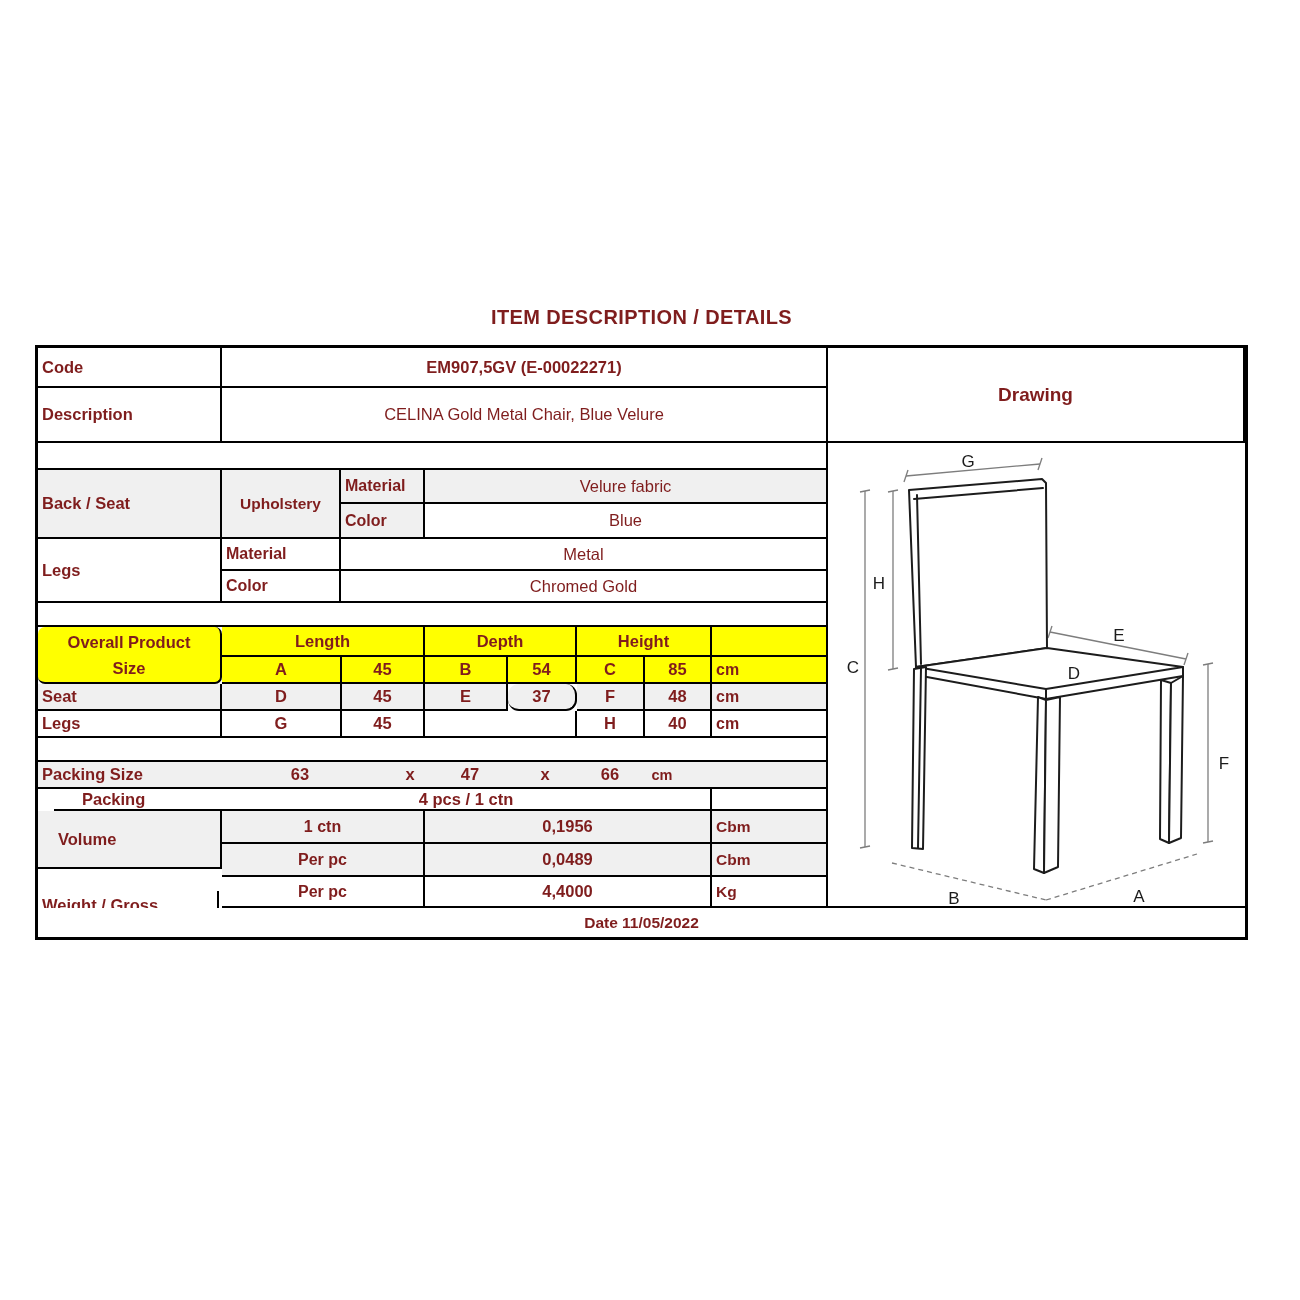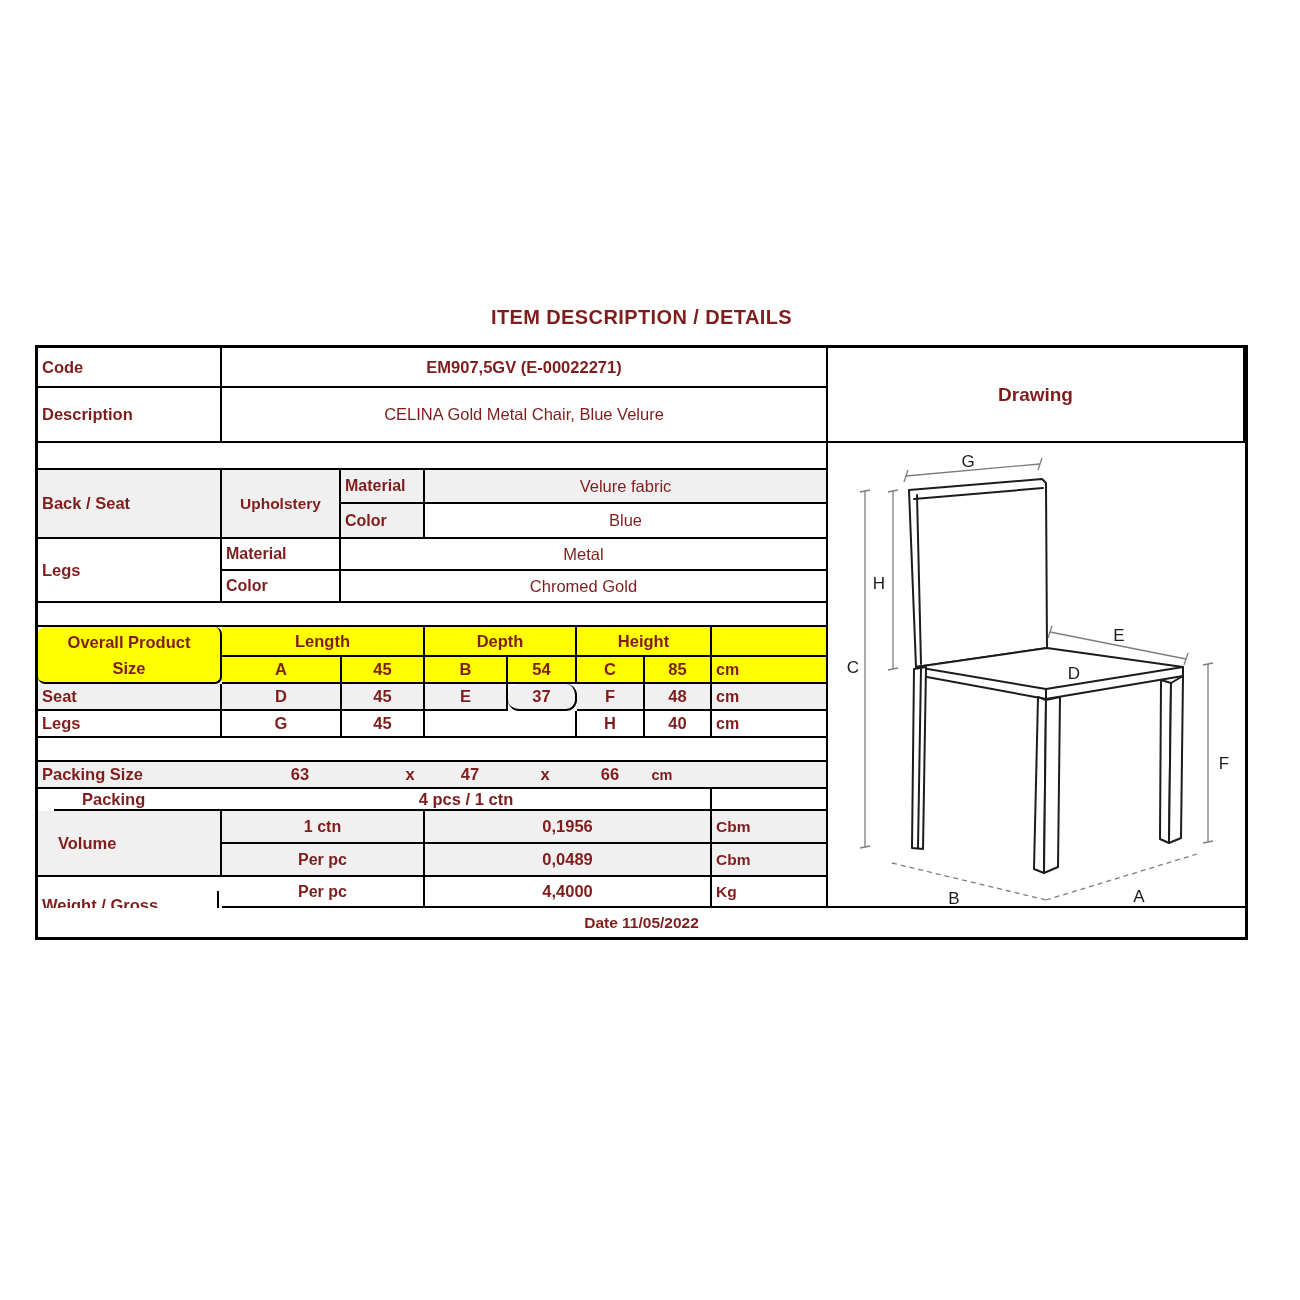--- a/index.html
+++ b/index.html
@@ -102,21 +102,21 @@
       <span style="left:248px;">47</span>
       <span style="left:323px;">x</span>
       <span style="left:388px;">66</span>
       <span style="left:440px;font-size:14.5px;">cm</span>
     </div>
 
     <div class="cell left bold" style="left:16px;top:441px;width:204px;height:22px;padding-left:28px;">Packing</div>
     <div class="cell center bold" style="left:184px;top:441px;width:490px;height:22px;">4 pcs / 1 ctn</div>
     <div class="cell" style="left:674px;top:441px;width:116px;height:22px;"></div>
 
-    <div class="cell left bold gray" style="left:0;top:463px;width:184px;height:66px;padding-left:20px;">Volume</div>
+    <div class="cell left bold gray" style="left:0;top:463px;width:184px;height:58px;padding-left:20px;">Volume</div>
     <div class="cell center bold gray small" style="left:184px;top:463px;width:203px;height:33px;">1 ctn</div>
     <div class="cell center bold gray" style="left:387px;top:463px;width:287px;height:33px;">0,1956</div>
     <div class="cell left bold gray med" style="left:674px;top:463px;width:116px;height:33px;">Cbm</div>
     <div class="cell center bold gray small" style="left:184px;top:496px;width:203px;height:33px;">Per pc</div>
     <div class="cell center bold gray" style="left:387px;top:496px;width:287px;height:33px;">0,0489</div>
     <div class="cell left bold gray med" style="left:674px;top:496px;width:116px;height:33px;">Cbm</div>
 
     <div class="cell left bold" style="left:0;top:543px;width:181px;height:31px;">Weight / Gross</div>
     <div class="cell center bold small" style="left:184px;top:529px;width:203px;height:31px;">Per pc</div>
     <div class="cell center bold" style="left:387px;top:529px;width:287px;height:31px;">4,4000</div>

